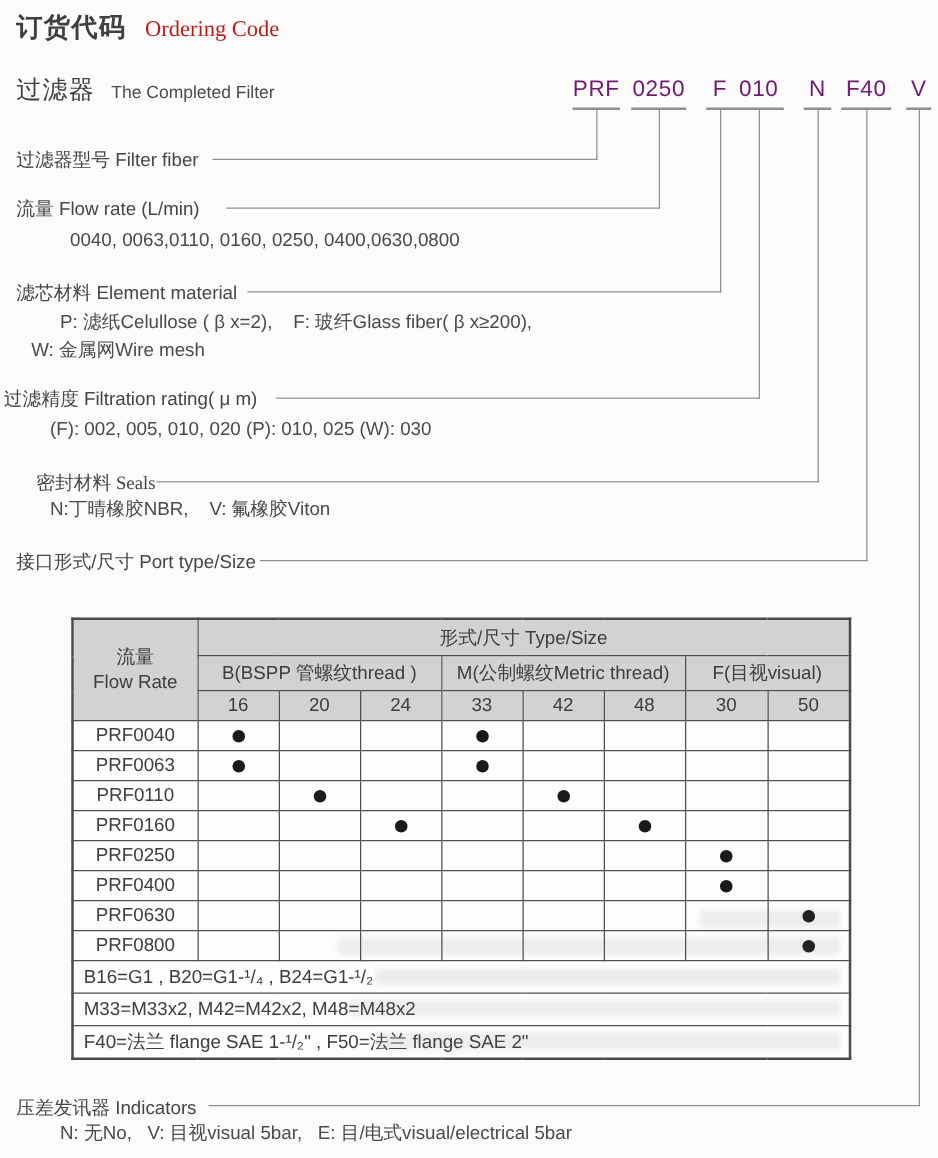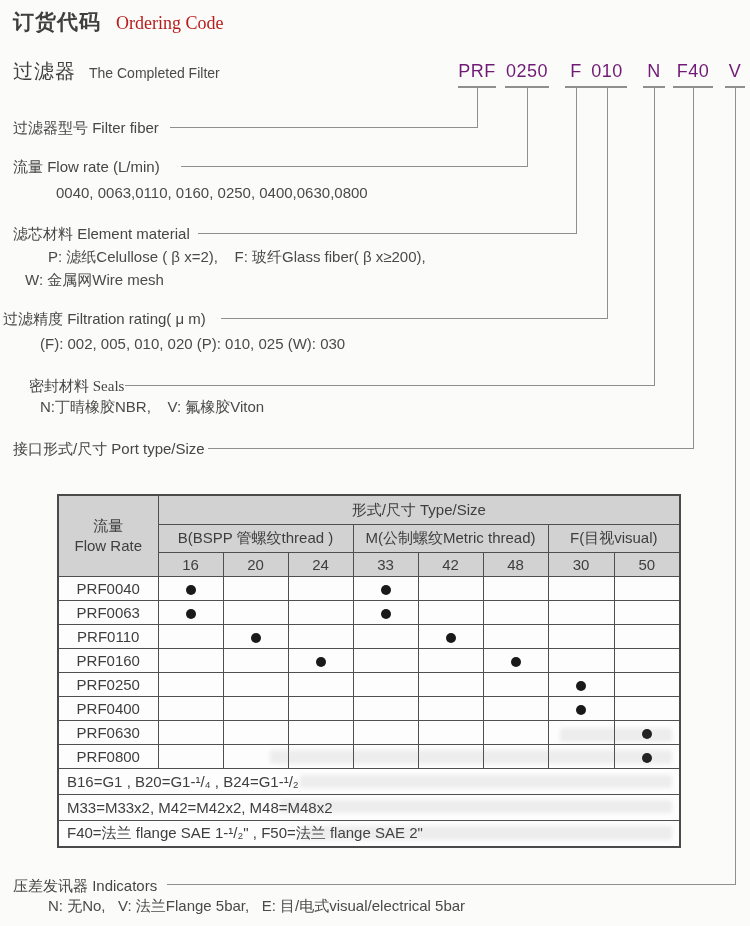--- a/index.html
+++ b/index.html
@@ -98,21 +98,21 @@
 
 <span class="field-label" style="left:3px;top:310px;">过滤精度 Filtration rating( μ m)</span>
 <span class="sub" style="left:40px;top:335px;">(F): 002, 005, 010, 020 (P): 010, 025 (W): 030</span>
 
 <span class="field-label" style="left:29px;top:377px;font-family:Liberation Serif, serif;">密封材料 Seals</span>
 <span class="sub" style="left:40px;top:398px;">N:丁晴橡胶NBR,    V: 氟橡胶Viton</span>
 
 <span class="field-label" style="left:13px;top:440px;">接口形式/尺寸 Port type/Size</span>
 
 <span class="field-label" style="left:13px;top:877px;">压差发讯器 Indicators</span>
-<span class="sub" style="left:48px;top:897px;">N: 无No,   V: 法兰Flange 5bar,   E: 目/电式visual/electrical 5bar</span>
+<span class="sub" style="left:48px;top:897px;">N: 无No,   V: 目视visual 5bar,   E: 目/电式visual/electrical 5bar</span>
 
 <table id="size-table">
   <colgroup>
     <col style="width:100px">
       <col style="width:65px">
       <col style="width:65px">
       <col style="width:65px">
     <col style="width:65px">
       <col style="width:65px">
       <col style="width:65px">

